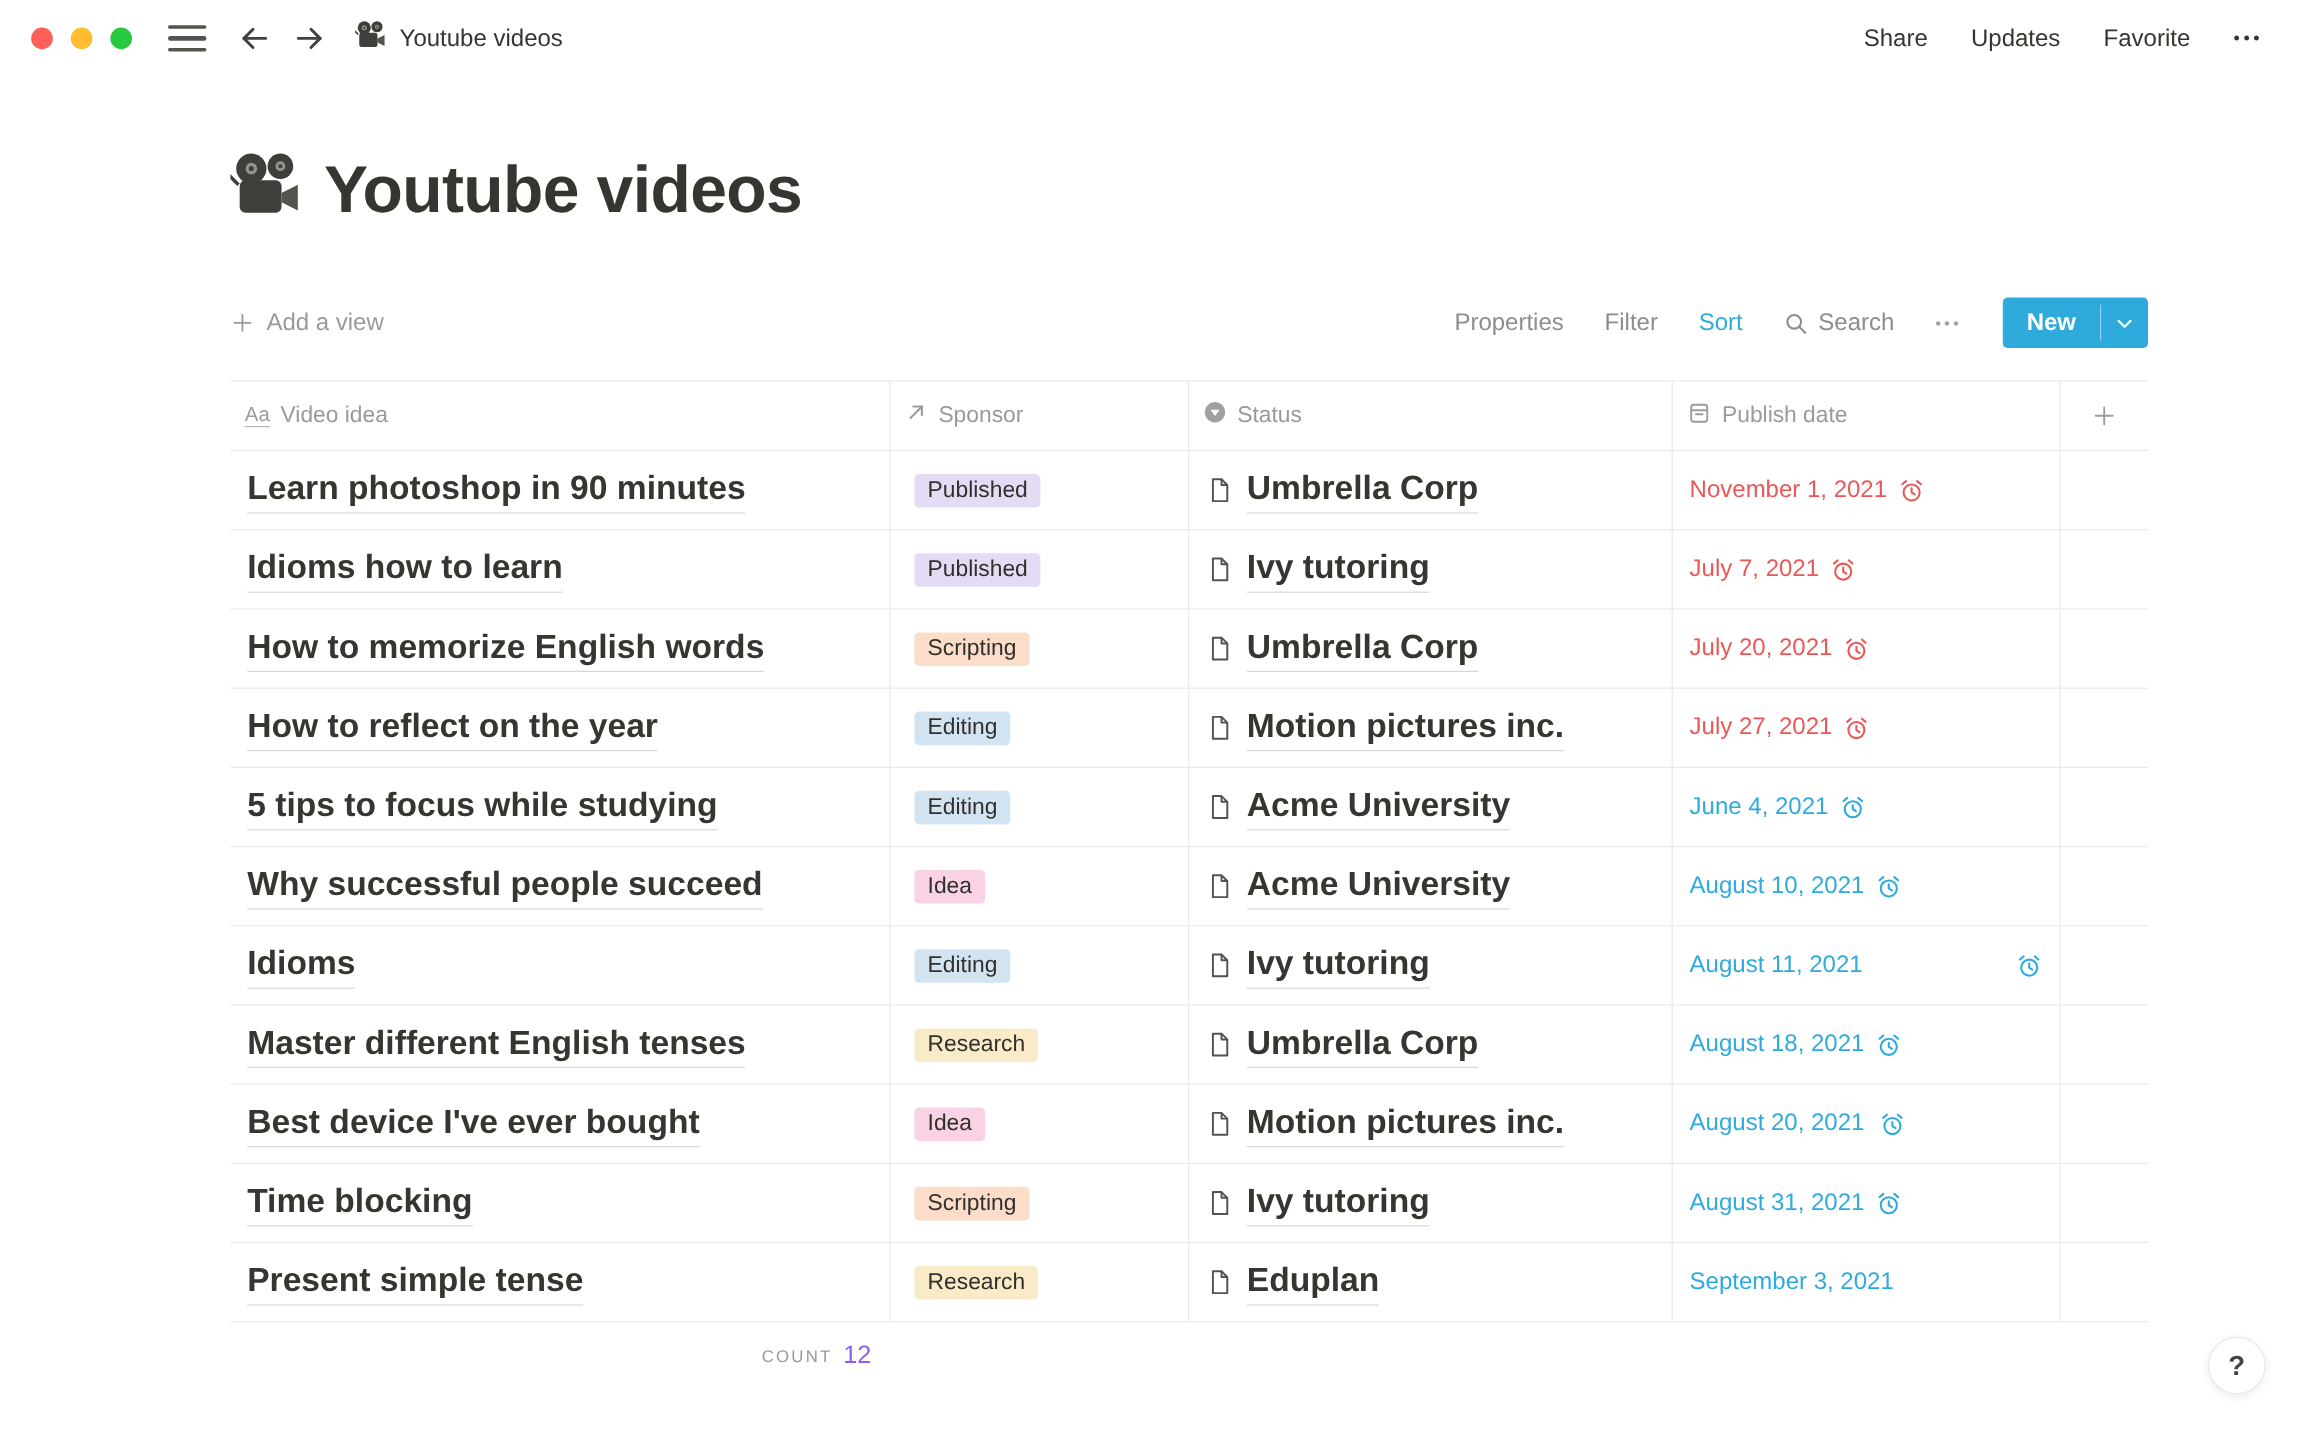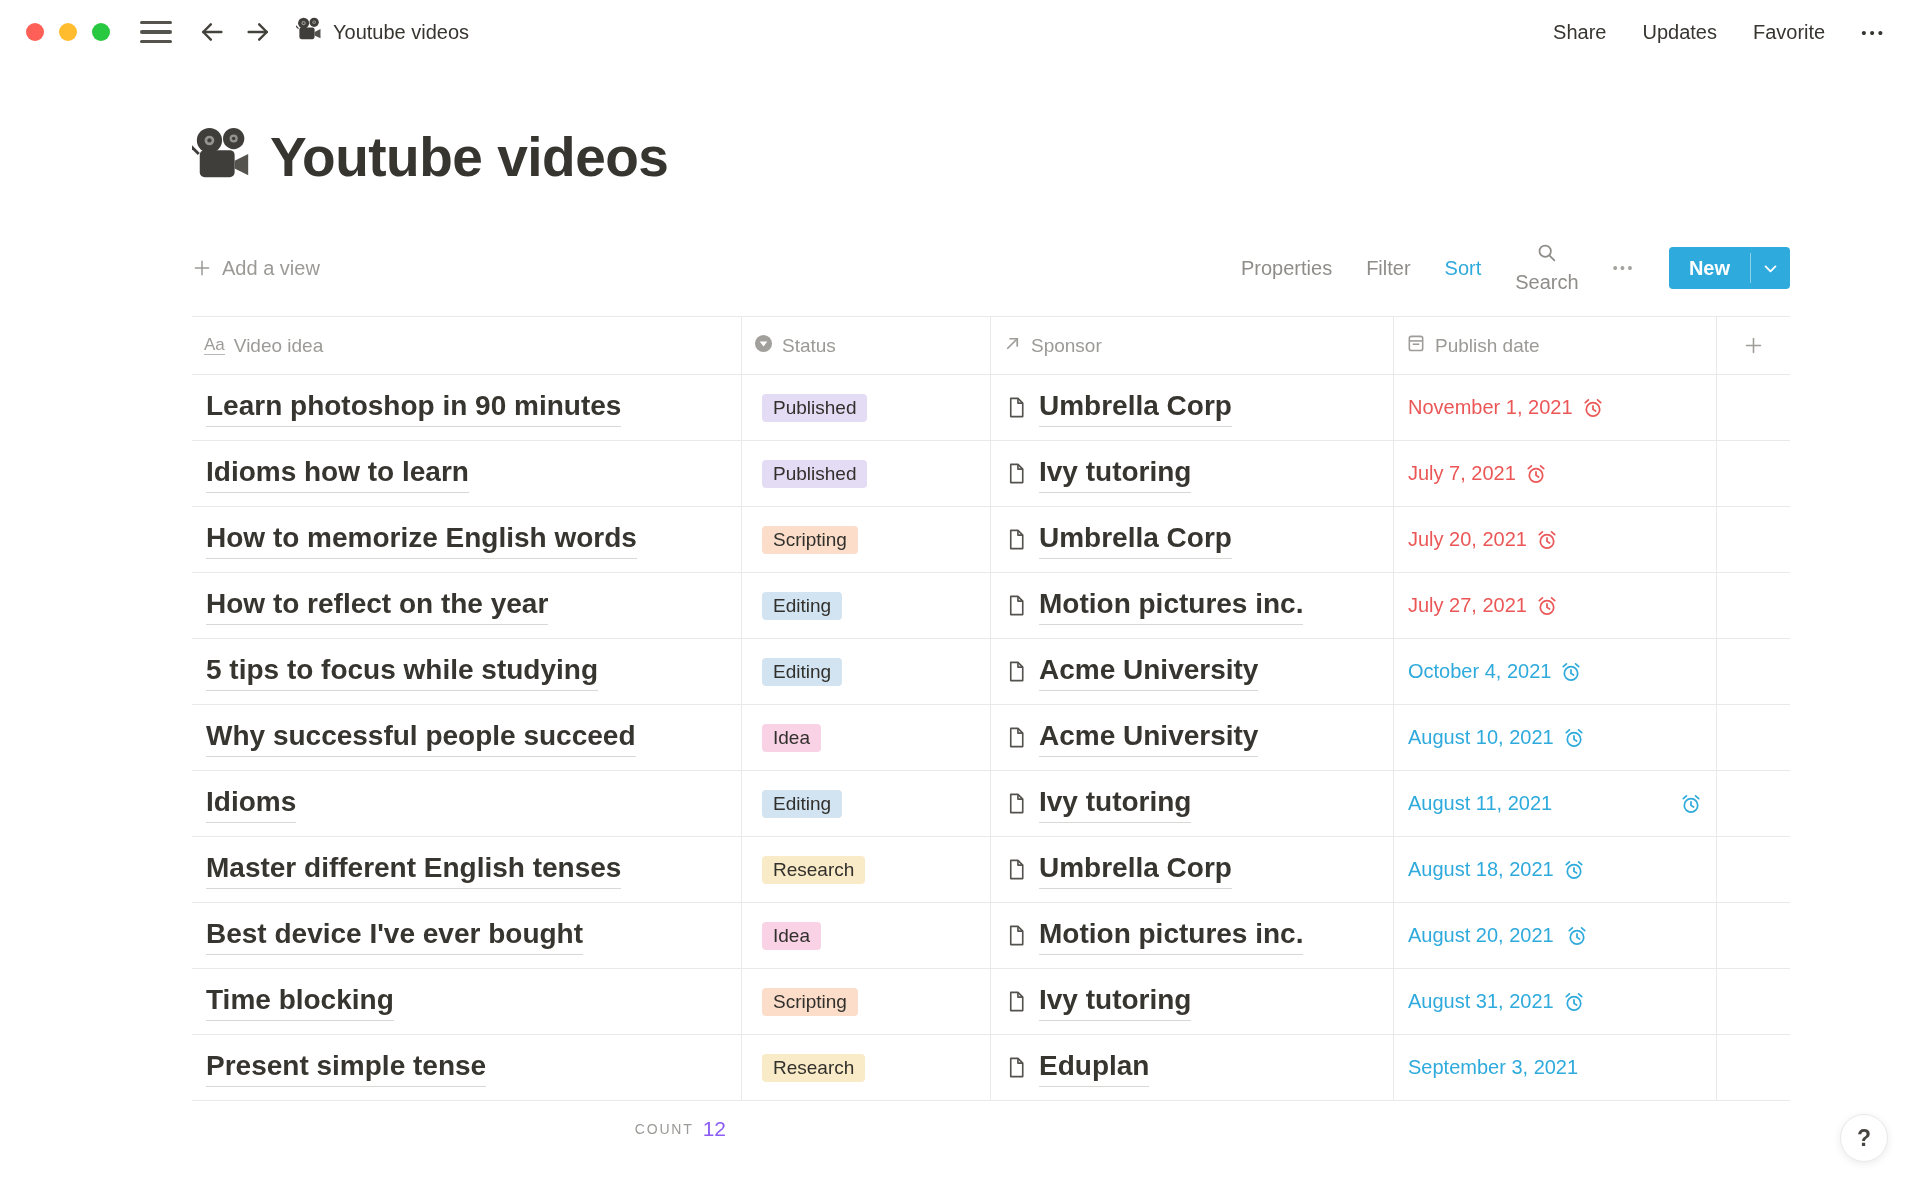--- a/index.html
+++ b/index.html
@@ -26,21 +26,21 @@
   .page { padding-left:192px; width:1790px; }
   .page-title { margin-top:60px; display:flex; align-items:center; gap:16px; }
   .page-title h1 { font-size:55px; font-weight:700; letter-spacing:-0.5px; color:#37352F; }
 
   
   .toolbar { margin-top:56px; display:flex; align-items:center; height:44px; }
   .add-view { display:flex; align-items:center; gap:10px; color:#9B9A97; font-size:20px; cursor:pointer; }
   .toolbar-right { margin-left:auto; display:flex; align-items:center; gap:34px; font-size:20px; color:#8F8D89; }
   .toolbar-right .t-item { cursor:pointer; }
   .t-sort { color:#2EAADC; }
-  .t-search { display:flex; align-items:center; gap:8px;flex-direction:column; }
+  .t-search { display:flex; align-items:center; gap:8px; }
   .t-dots { font-size:14px; letter-spacing:2.5px; color:#A5A39F; }
   .new-btn { display:flex; align-items:stretch; height:42px; background:#2EAADC; border-radius:4px; overflow:hidden; cursor:pointer; }
   .new-label { display:flex; align-items:center; padding:0 20px; color:#fff; font-size:20px; font-weight:600; }
   .new-divider { width:1px; background:rgba(255,255,255,0.45); margin:6px 0; }
   .new-chevron { display:flex; align-items:center; padding:0 11px; }
 
   
   .table { margin-top:26px; width:1598px; }
   .grid-row { display:grid; grid-template-columns:550px 249px 403px 323px 73px; }
   .thead { height:59px; border-top:1px solid #E9E9E7; border-bottom:1px solid #E9E9E7; color:#9B9A97; font-size:19px; }
@@ -171,35 +171,35 @@
   </div>
 
   <div class="table">
     <div class="grid-row thead">
       <div class="hcell">
         <span class="aa-glyph">Aa</span>
         <span>Video idea</span>
       </div>
       <div class="hcell">
         <span>
+          <svg width="19" height="19" viewBox="0 0 24 24" fill="none" stroke="#9E9C99" stroke-width="2.2" stroke-linecap="round" stroke-linejoin="round">
+              <path d="M6 18L18 6"></path>
+              <path d="M9 6h9v9"></path>
+            </svg>
+        </span>
+        <span>Sponsor</span>
+      </div>
+      <div class="hcell">
+        <span>
           <svg width="19" height="19" viewBox="0 0 16 16">
               <circle cx="8" cy="8" r="7.2" fill="#A2A09C"></circle>
               <path d="M4.8 6.3h6.4L8 10.6z" fill="#ffffff"></path>
             </svg>
         </span>
         <span>Status</span>
-      </div>
-      <div class="hcell">
-        <span>
-          <svg width="19" height="19" viewBox="0 0 24 24" fill="none" stroke="#9E9C99" stroke-width="2.2" stroke-linecap="round" stroke-linejoin="round">
-              <path d="M6 18L18 6"></path>
-              <path d="M9 6h9v9"></path>
-            </svg>
-        </span>
-        <span>Sponsor</span>
       </div>
       <div class="hcell">
         <span>
           <svg width="20" height="20" viewBox="0 0 24 24" fill="none" stroke="#9E9C99" stroke-width="1.9">
               <rect x="4" y="4" width="16" height="17" rx="2.5"></rect>
               <path d="M4 9.5h16"></path>
               <path d="M8 13.5h8"></path>
             </svg>
         </span>
         <span>Publish date</span>
@@ -342,21 +342,21 @@
     <div class="cell cell-sponsor">
       <span class="page-icon icon-dark">
         <svg width="23" height="23" viewBox="0 0 24 24" fill="none" stroke="currentColor" stroke-width="1.7" stroke-linejoin="round">
                 <path d="M6 2.5h7.5l5 5V21.5H6z"></path>
                 <path d="M13.5 2.5v5h5"></path>
               </svg>
       </span>
       <span class="link-text sponsor-text">Acme University</span>
     </div>
     <div class="cell cell-date" style="color: rgb(46, 170, 220);">
-      <span class="date-text">October 4, 2021</span>
+      <span class="date-text">June 4, 2021</span>
       <span class="alarm">
         <svg width="22" height="22" viewBox="0 0 24 24" fill="none" stroke="currentColor" stroke-width="1.9" stroke-linecap="round" stroke-linejoin="round">
                 <circle cx="12" cy="13.5" r="7.3"></circle>
                 <path d="M12 9.8v3.7l2.8 1.8"></path>
                 <path d="M7 3.2L3.6 6.1"></path>
                 <path d="M17 3.2l3.4 2.9"></path>
               </svg>
       </span>
     </div>
     <div class="cell cell-plus"></div>

